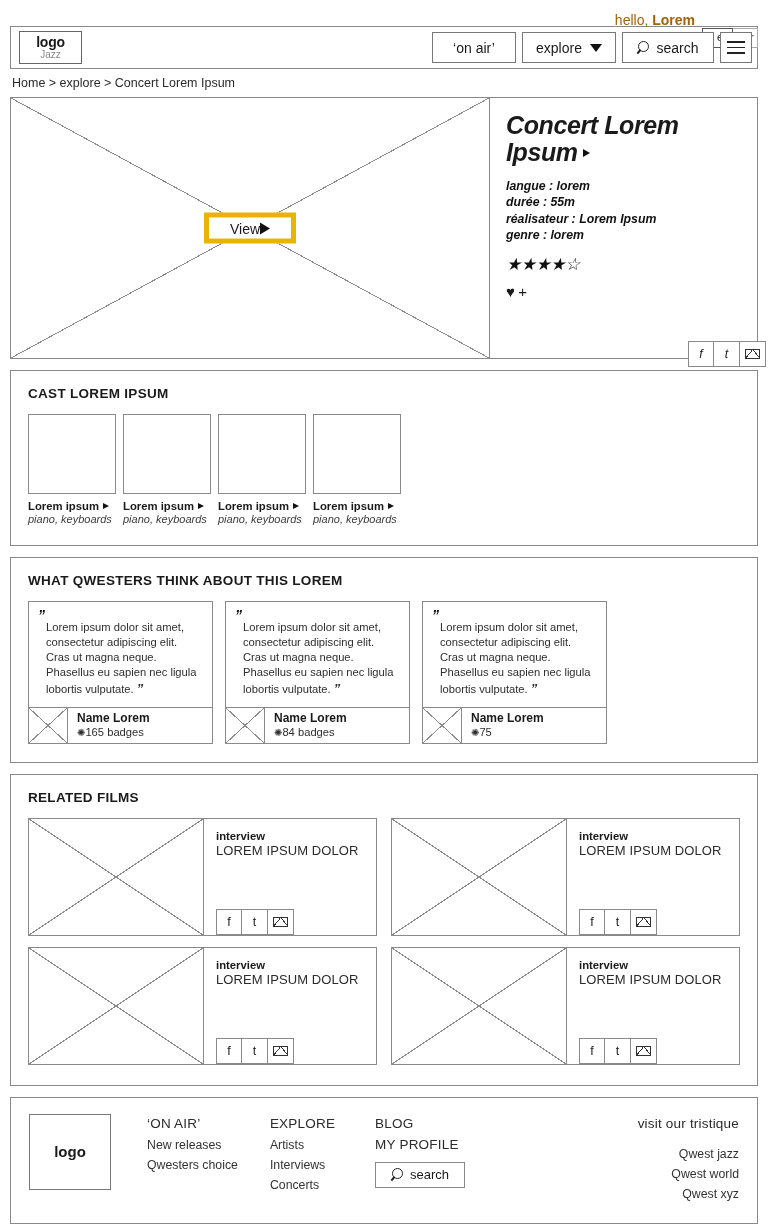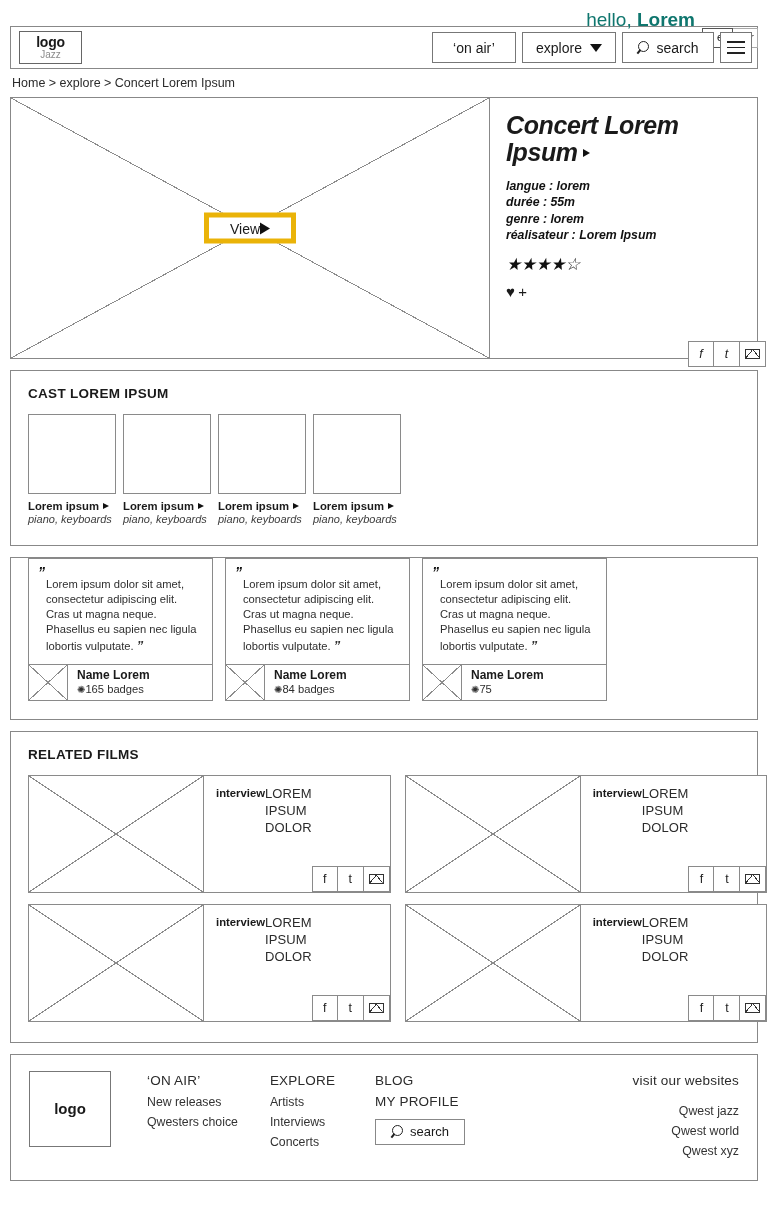--- a/index.html
+++ b/index.html
@@ -14,21 +14,21 @@
 
   
   .utility-bar {
     display: flex;
     justify-content: flex-end;
     align-items: center;
     gap: 7px;
     height: 24px;
     padding-top: 4px;
   }
-  .hello { font-size: 19px; color: #0f766e; margin-top: 12px; }
+  .hello { font-size: 14px; color: #a16207; margin-top: 12px; }
   .hello b { font-weight: bold; }
   .lang-group { display: flex; }
   .lang {
     font-size: 11px;
     line-height: 1;
     padding: 3px 3px 4px 14px;
     border: 1px solid #aaa;
     min-width: 17px;
     text-align: center;
     color: #333;
@@ -306,21 +306,21 @@
 
   
   .films-grid {
     display: grid;
     grid-template-columns: 1fr 1fr;
     gap: 11px 14px;
     padding: 0 17px 20px 17px;
   }
   .film-card { display: flex; border: 1px solid #8a8a8a; height: 118px; background: #fff; }
   .film-thumb { width: 175px; border-right: 1px solid #8a8a8a; position: relative; flex: none; }
-  .film-info { flex: 1; padding: 10px 0 0 12px; display: flex; flex-direction: row; }
+  .film-info { flex: 1; padding: 10px 0 0 12px; display: flex; flex-direction: column; }
   .film-kicker { font-size: 11.3px; font-weight: bold; line-height: 1.25; }
   .film-name { font-size: 13px; color: #2b2b2b; line-height: 1.3; letter-spacing: 0.1px; }
   .film-social { margin-top: auto; display: flex; margin-bottom: 0; }
 
   
   .footer {
     border: 1px solid #888;
     display: flex;
     padding: 16px 18px 18px 18px;
     min-height: 96px;
@@ -394,22 +394,22 @@
       <span class="tri"></span>
     </div>
   </div>
   <div class="hero-info">
     <div class="hero-title">
       <span>Concert Lorem Ipsum</span><span class="tri sm"></span>
     </div>
     <div>
       <div class="meta-line">langue : lorem</div>
       <div class="meta-line">durée : 55m</div>
+      <div class="meta-line">réalisateur : Lorem Ipsum</div>
       <div class="meta-line">genre : lorem</div>
-      <div class="meta-line">réalisateur : Lorem Ipsum</div>
     </div>
     <div class="stars">★★★★☆</div>
     <div class="hero-actions">
       <span>♥</span><span>+</span>
     </div>
     <div class="social-row">
       <div class="social-btn">f</div>
       <div class="social-btn">t</div>
       <div class="social-btn">
           <span class="env"></span>
@@ -450,20 +450,21 @@
       <div class="cast-name">
           <span>Lorem ipsum</span>
           <span class="tri xs"></span>
         </div>
       <div class="cast-role">piano, keyboards</div>
     </div>
   </div>
 </div>
 
 <div class="panel">
+  <div class="panel-title">WHAT QWESTERS THINK ABOUT THIS LOREM</div>
   <div class="quotes-row">
     <div class="quote-card">
       <div class="quote-body">
         <span class="qmark">”</span>
         <div class="quote-text"><span>Lorem ipsum dolor sit amet, consectetur adipiscing elit. Cras ut magna neque. Phasellus eu sapien nec ligula lobortis vulputate.</span> <span class="qend">”</span></div>
       </div>
       <div class="quote-foot">
         <div class="quote-avatar">
             <div class="xbox"></div>
           </div>
@@ -595,18 +596,18 @@
   <div class="footer-col c3">
     <div class="footer-head">BLOG</div>
     <div class="footer-head">MY PROFILE</div>
     <div class="footer-search">
       <span class="mag"></span>
       <span>search</span>
     </div>
   </div>
 
   <div class="footer-right">
-    <div class="footer-head">visit our websites</div>
+    <div class="footer-head">visit our tristique</div>
     <div class="footer-link">Qwest jazz</div>
     <div class="footer-link">Qwest world</div>
     <div class="footer-link">Qwest xyz</div>
   </div>
 </div>
 
 </body></html>

